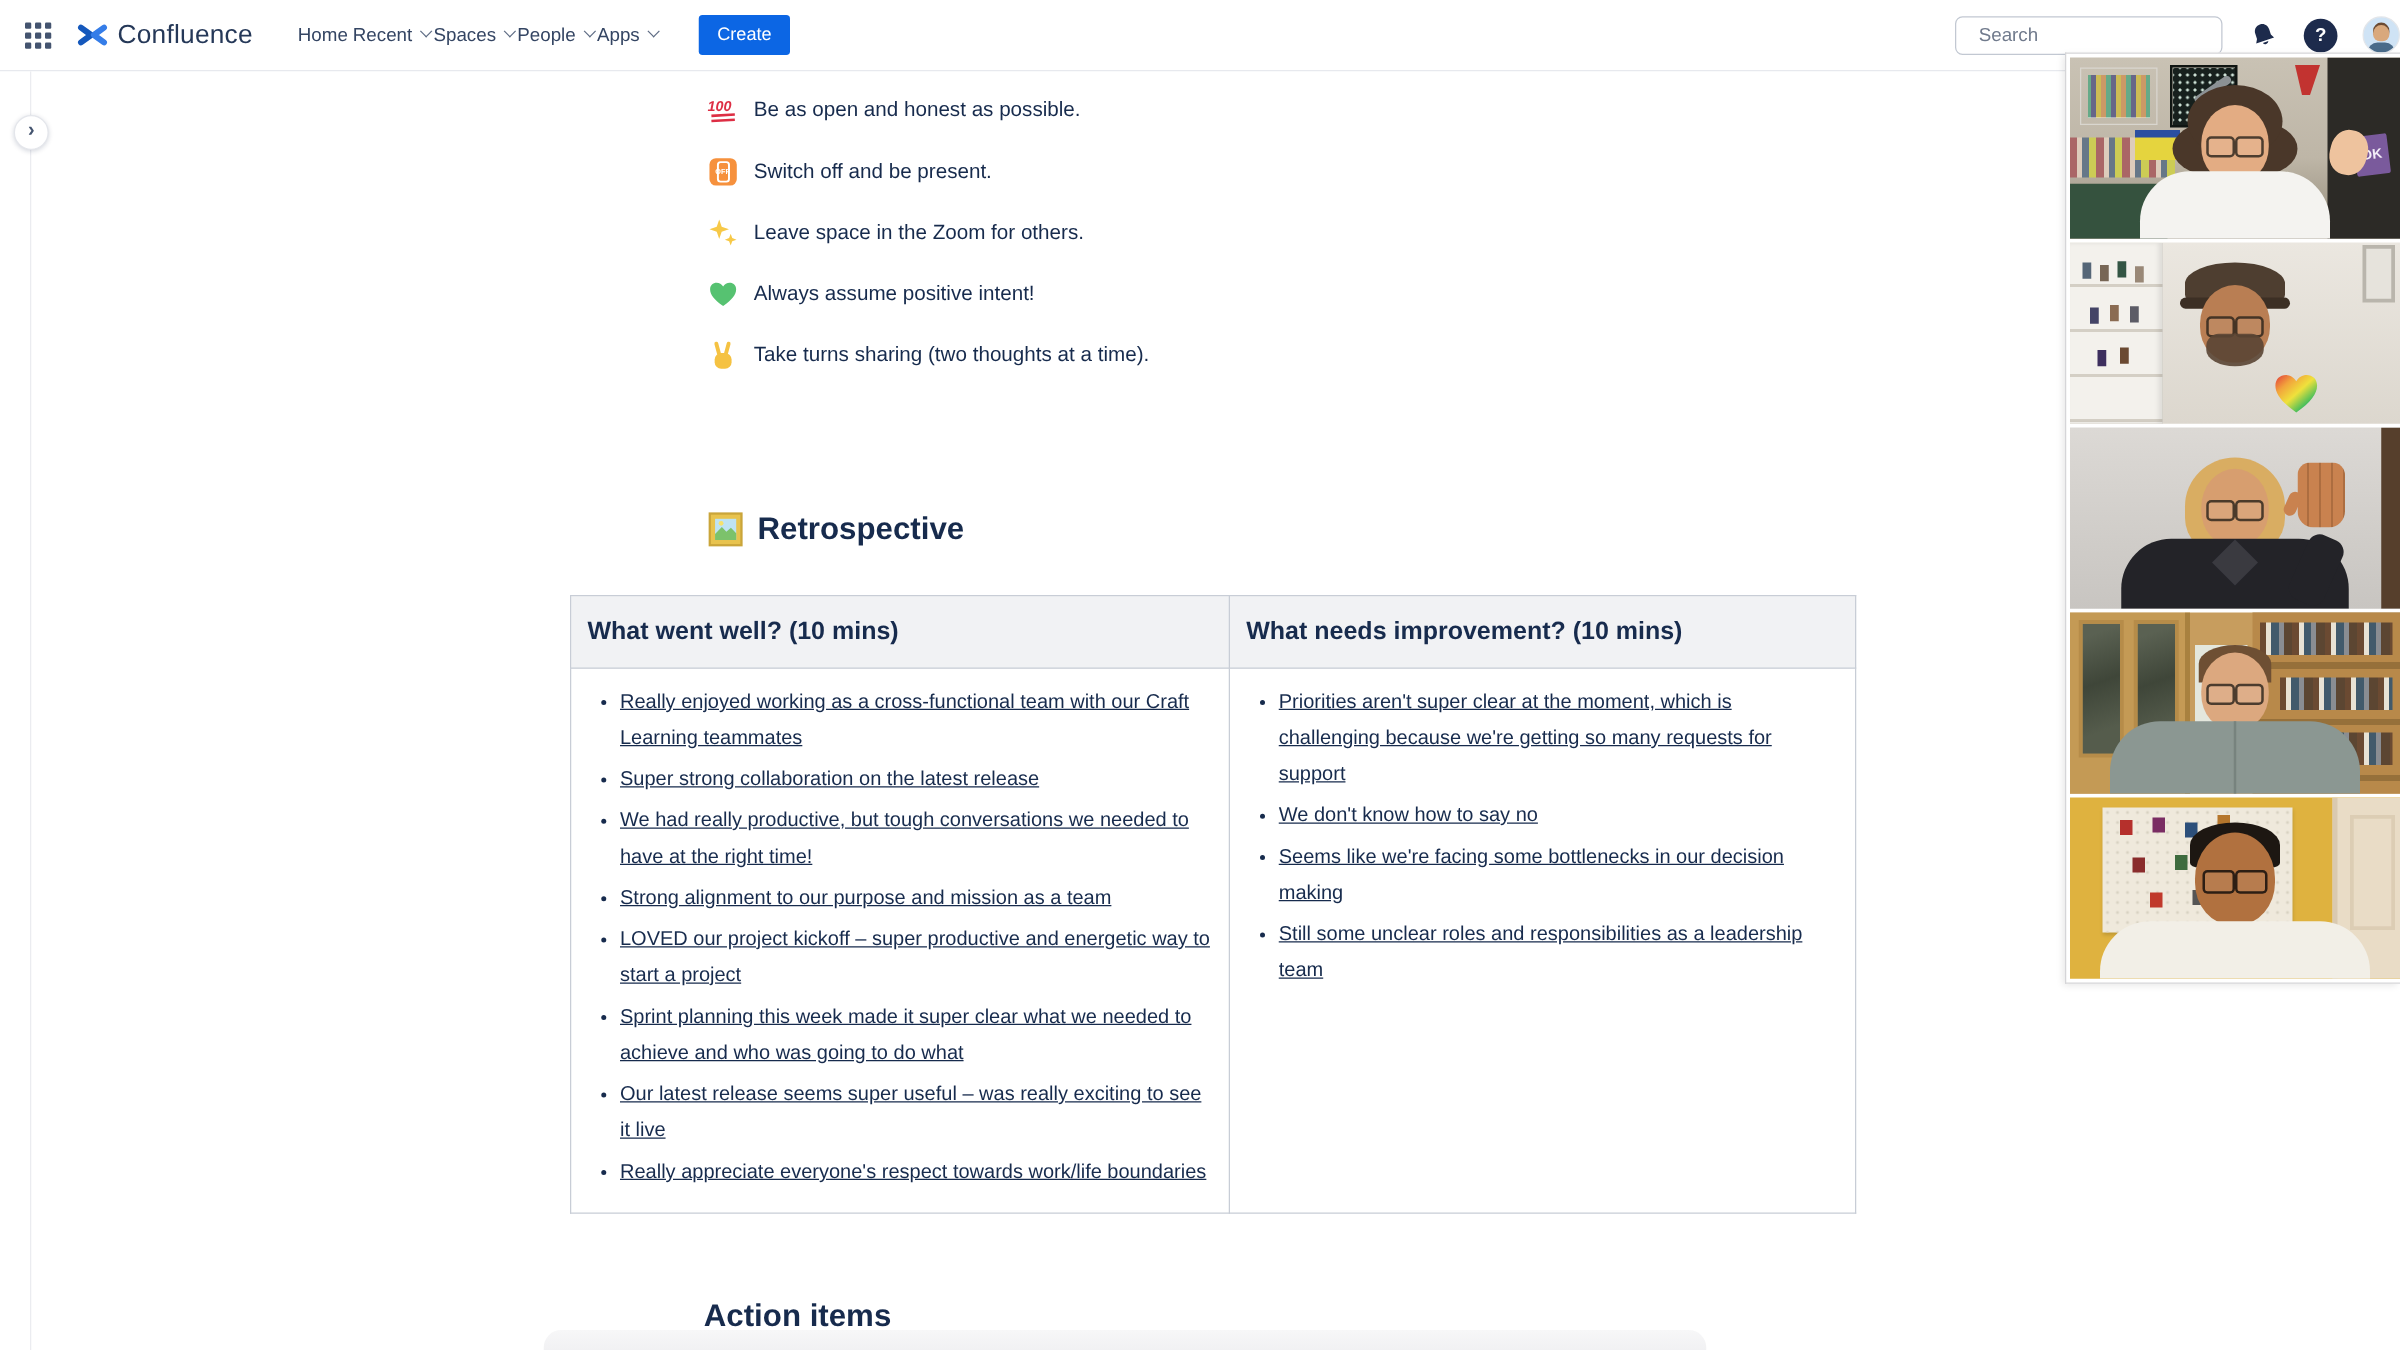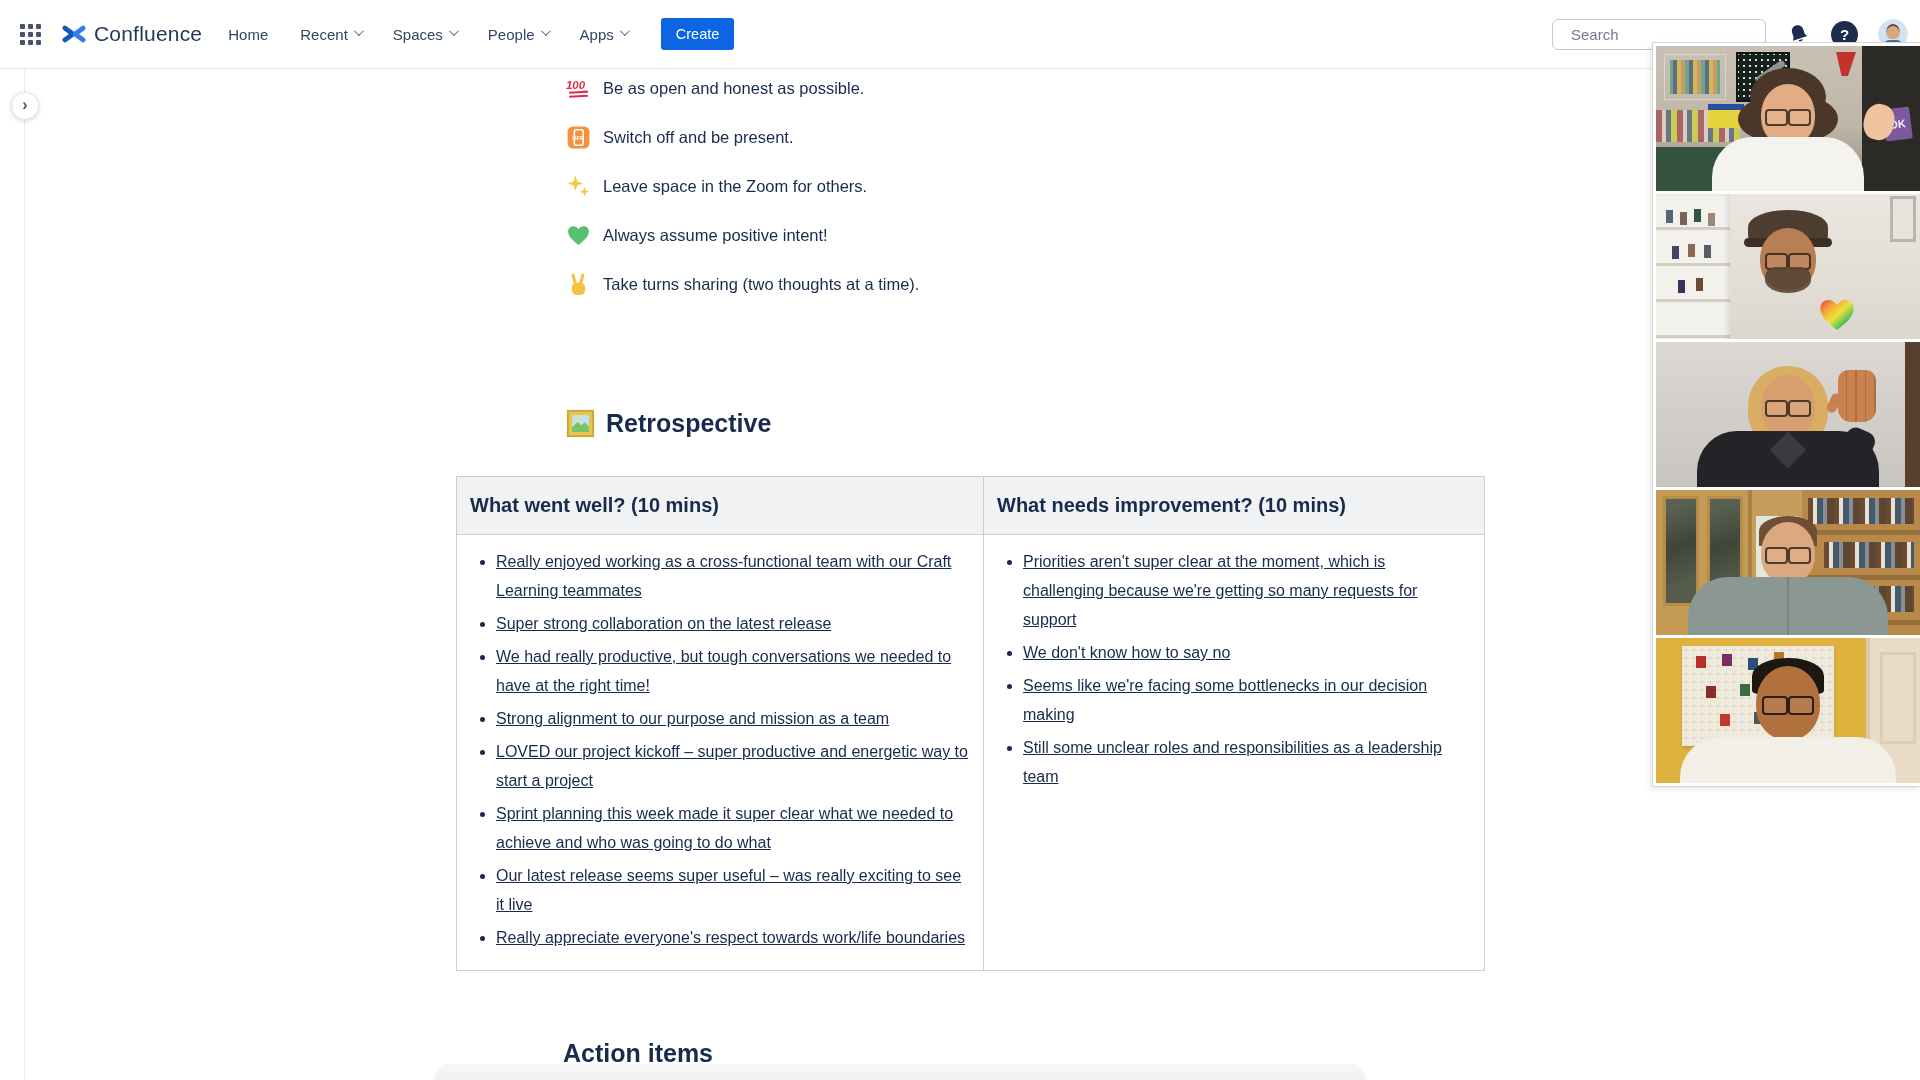--- a/index.html
+++ b/index.html
@@ -1,33 +1,33 @@
 <!DOCTYPE html>
 <html><head>
 <meta charset="utf-8">
 <style>
   * { box-sizing: border-box; }
   html,body { margin:0; padding:0; width:1920px; height:1080px; overflow:hidden;
     font-family:"Liberation Sans", sans-serif; background:#fff; color:#172B4D; }
 
   
-  .topnav { position:absolute; top:0; left:0; right:0; height:69px; background:#fff;
+  .topnav { position:absolute; top:0; left:0; right:0; height:57px; background:#fff;
     border-bottom:1px solid #E7E9EE; display:flex; align-items:center; padding-left:20px; z-index:10; }
   .appgrid { display:grid; grid-template-columns:repeat(3,5px); gap:3px; margin-right:20px; cursor:pointer; }
   .appgrid i { width:5px; height:5px; background:#44546F; border-radius:1px; }
   .brand { display:flex; align-items:center; gap:7px; cursor:pointer; }
   .brand-text { font-size:21px; font-weight:500; color:#253858; letter-spacing:.2px; }
-  .nav-items { display:flex; align-items:flex-end; gap:28px; margin-left:24px; }
+  .nav-items { display:flex; align-items:flex-end; margin-left:34px; }
   .nav-item { display:flex; align-items:center; gap:6px; font-size:15px; font-weight:500;
     color:#344563; cursor:pointer; padding:6px 2px; }
   .chev { width:7px; height:7px; border-right:1.6px solid #5E6C84; border-bottom:1.6px solid #5E6C84;
     transform:rotate(45deg) translateY(-2px); margin-top:-4px; }
   .create-btn { margin-left:32px; background:#0C66E4; color:#fff; font-size:14.5px; font-weight:500;
     border:none; border-radius:3px; padding:8px 15px; cursor:pointer; font-family:inherit; }
-  .nav-right { margin-left:auto; display:flex; align-items:center; gap:20px; padding-right:12px; }
+  .nav-right { margin-left:auto; display:flex; align-items:center; gap:20px; padding-right:0; }
   .search-box { width:214px; height:31px; border:1px solid #C2C8D2; border-radius:6px;
     display:flex; align-items:center; gap:7px; padding:0 9px; background:#fff; }
   .search-box input { border:none; outline:none; flex:1; font-size:15px; color:#344563;
     font-family:inherit; background:transparent; }
   .search-box input::placeholder { color:#707A8C; }
   .icon-btn { background:none; border:none; padding:0; cursor:pointer; display:flex; align-items:center; }
   .help-circle { width:27px; height:27px; border-radius:50%; background:#1D2B4C; color:#fff;
     display:flex; align-items:center; justify-content:center; font-size:15px; font-weight:bold; }
   .avatar { width:30px; height:30px; border-radius:50%; background:#cfe3f5; position:relative; overflow:hidden; border:1px solid #e3e6ea; }
   .avatar::before { content:""; position:absolute; left:50%; top:6px; transform:translateX(-50%);

